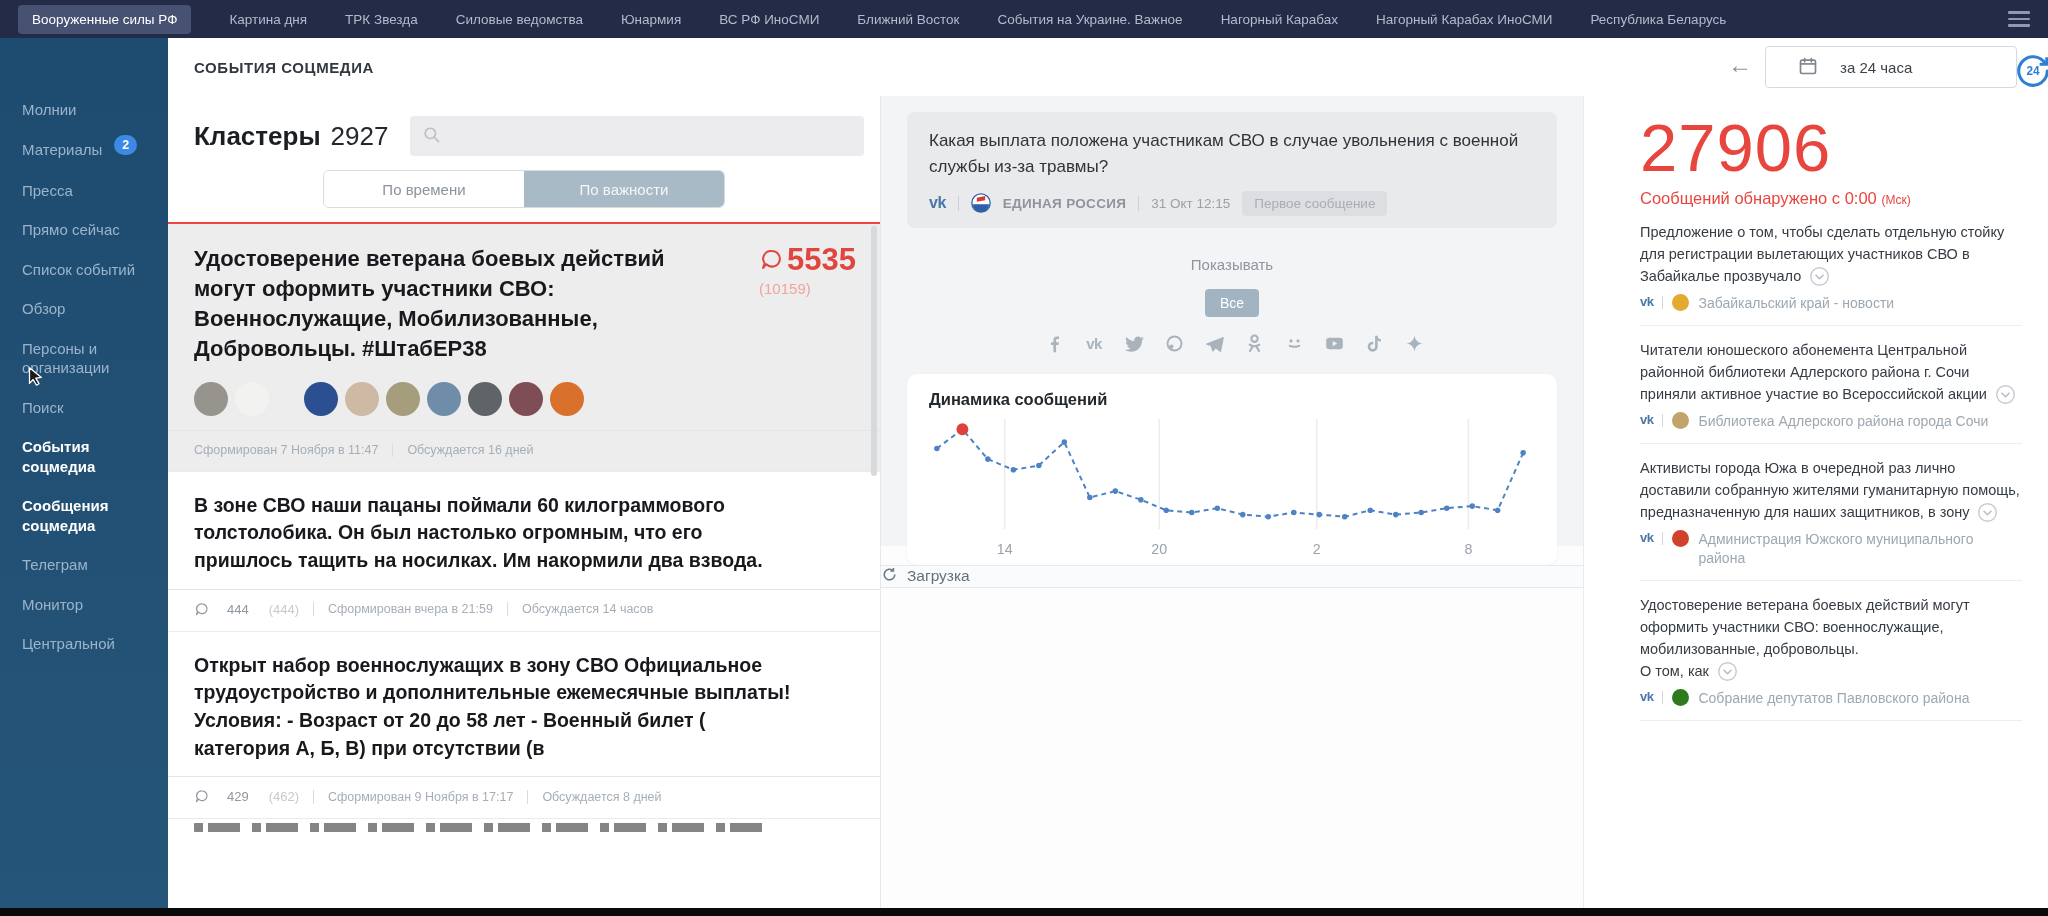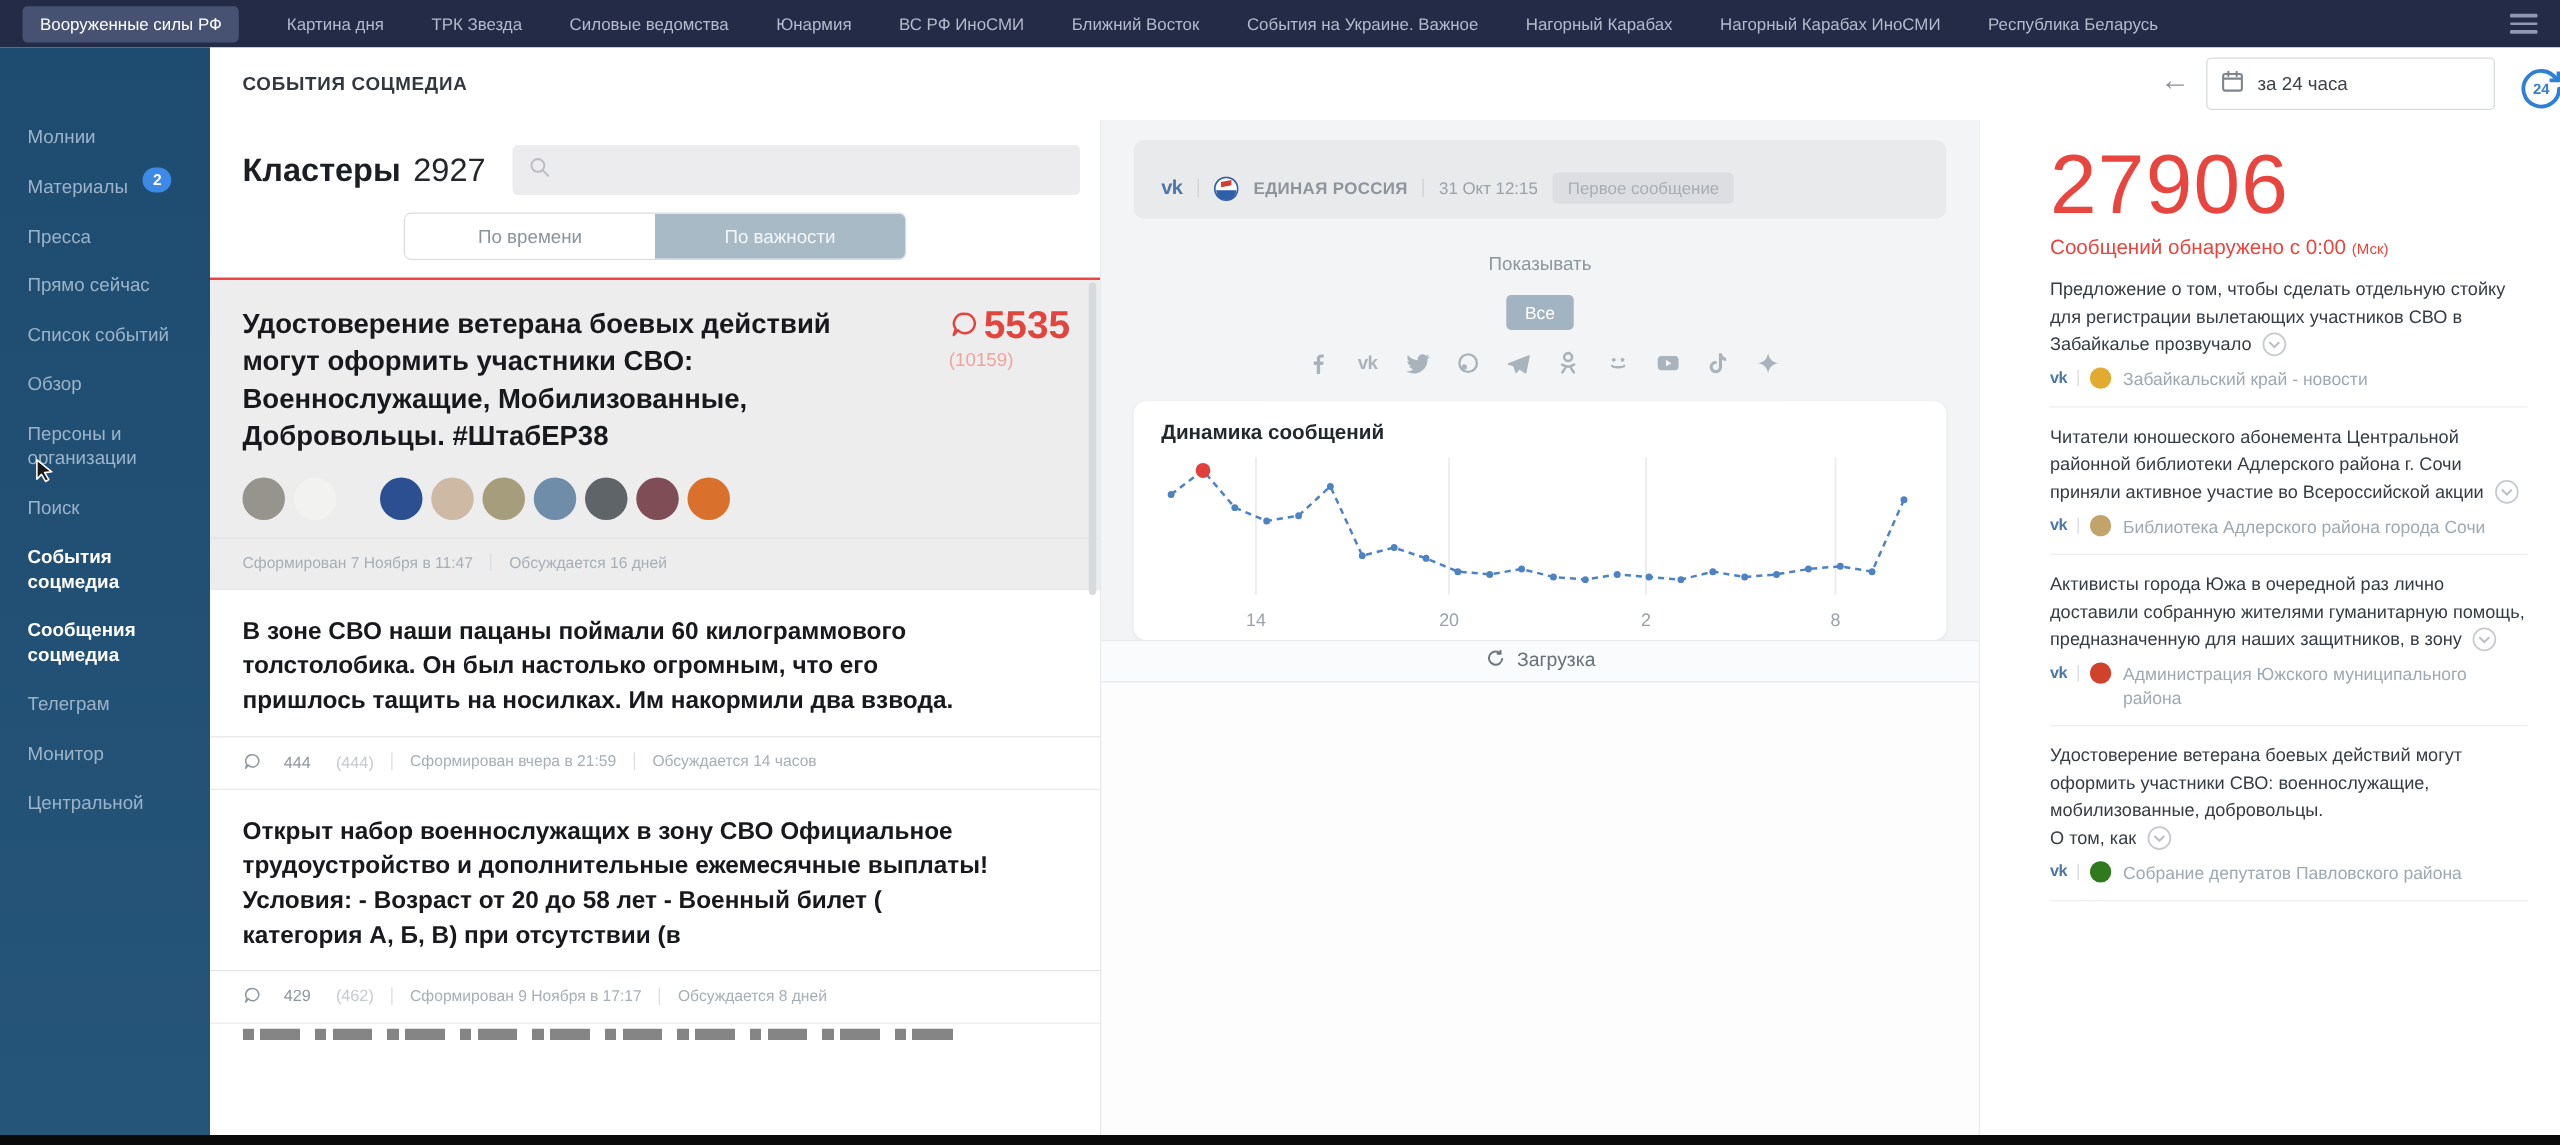--- a/index.html
+++ b/index.html
@@ -20,23 +20,23 @@
   .side-item.active{color:#fff;font-weight:bold;}
   .badge{display:inline-block;background:#3c8ae6;color:#fff;border-radius:10px;font-size:12.5px;
          font-weight:bold;padding:2px 8px;margin-left:12px;transform:translateY(-6px);}
   .cursor{position:absolute;left:24px;top:366px;width:22px;height:22px;z-index:60;}
   
   .main{position:absolute;left:168px;top:38px;right:0;bottom:8px;background:#fff;}
   .page-header{position:relative;height:58px;border-bottom:1px solid #e9ebed;}
   .page-title{position:absolute;left:26px;top:21px;font-size:15px;font-weight:bold;
               letter-spacing:.6px;color:#33383e;}
   .back-arrow{position:absolute;left:1560px;top:13px;font-size:24px;color:#8a9198;}
-  .date-box{position:absolute;left:1597px;top:8px;width:231px;height:42px;background:#fff;
-            border:1px solid #d6dade;border-radius:4px;display:flex;align-items:center;gap:10px;
-            padding:0 10px;box-sizing:border-box;font-size:15px;color:#3d434a;}
+  .date-box{position:absolute;left:1597px;top:8px;width:252px;height:42px;background:#fff;
+            border:1px solid #d6dade;border-radius:4px;display:flex;align-items:center;gap:22px;
+            padding:0 32px;box-sizing:border-box;font-size:15px;color:#3d434a;}
   .h24{position:absolute;left:1846px;top:14px;width:38px;height:38px;}
   
   .col-clusters{position:absolute;left:0;top:58px;width:712px;bottom:0;overflow:hidden;background:#fff;}
   .cl-head{display:flex;align-items:center;gap:22px;padding:20px 16px 14px 26px;}
   .cl-title{font-size:26px;font-weight:bold;color:#1b1e22;}
   .cl-count{font-size:26px;color:#24282c;margin-left:-12px;}
   .search{flex:1;height:40px;background:#ececee;border-radius:4px;display:flex;align-items:center;
           gap:8px;padding:0 12px;}
   .search input{flex:1;border:none;outline:none;background:transparent;font-size:15px;color:#444;}
   .sort-row{display:flex;justify-content:center;padding-bottom:14px;border-bottom:2px solid #ef4444;align-items:center;}
@@ -83,21 +83,21 @@
   .all-pill{background:#a2b4c2;color:#fff;font-size:14px;padding:6px 15px;border-radius:4px;}
   .net-icons{display:flex;align-items:center;gap:19px;margin-left:4px;}
   .net-icons .nico{width:21px;height:21px;display:flex;align-items:center;justify-content:center;}
   .net-icons svg{width:21px;height:21px;fill:#a9b3bc;}
   .net-icons .vk-word{color:#a9b3bc;font-size:15px;}
   .chart-card{margin:20px 26px 0;background:#fff;border-radius:10px;padding:16px 22px 4px;
               box-shadow:0 1px 3px rgba(40,50,60,.06);}
   .chart-title{font-weight:bold;font-size:16.5px;color:#23282d;}
   .chart-svg{width:100%;height:150px;margin-top:2px;display:block;}
   .loading-bar{margin-top:auto;height:46px;background:#fafbfc;border-top:1px solid #e7e9eb;
-               border-bottom:1px solid #e7e9eb;display:flex;align-items:center;justify-content:center;
+               border-bottom:1px solid #e7e9eb;display:flex;align-items:center;justify-content:flex-start;
                gap:9px;color:#677079;font-size:15.5px;}
   
   .col-stats{position:absolute;left:1415px;right:0;top:58px;bottom:0;border-left:1px solid #e9ebed;
              padding:18px 26px 0 56px;box-sizing:border-box;overflow:hidden;background:#fff;}
   .big-num{font-size:67px;color:#e8453e;line-height:1;letter-spacing:1px;}
   .found{color:#e8453e;font-size:16.5px;margin-top:8px;}
   .found .msk{font-size:12px;}
   .latest{font-weight:bold;font-size:19.5px;color:#22272c;margin:30px 0 2px;}
   .msg{padding:13px 0 12px;border-bottom:1px solid #eceef0;}
   .msg-text{font-size:14.5px;color:#363c43;line-height:1.52;white-space:pre-line;}
@@ -259,20 +259,21 @@
         </div>
       <div class="sliver">
           <div class="sliver-bar"></div>
         </div>
       <div class="cl-scroll"></div>
     </div>
 
     <div class="col-thread">
       <div class="thread-top">
         <div class="q-card">
+          <div class="q-text">Какая выплата положена участникам СВО в случае увольнения с военной службы из-за травмы?</div>
           <div class="q-meta">
             <span class="vk-word">vk</span>
             <span class="q-sep"></span>
             <span class="er-logo">
               <svg viewBox="0 0 24 24">
                   <circle cx="12" cy="12" r="11" fill="#fff" stroke="#3060a8" stroke-width="1.6"></circle>
                   <path d="M2.2 13.5h19.6A10 10 0 0 1 12 23 10 10 0 0 1 2.2 13.5z" fill="#2f5fa7"></path>
                   <path d="M7 5.6l10-2v5l-10 2z" fill="#d63b2f"></path>
                 </svg>
             </span>

